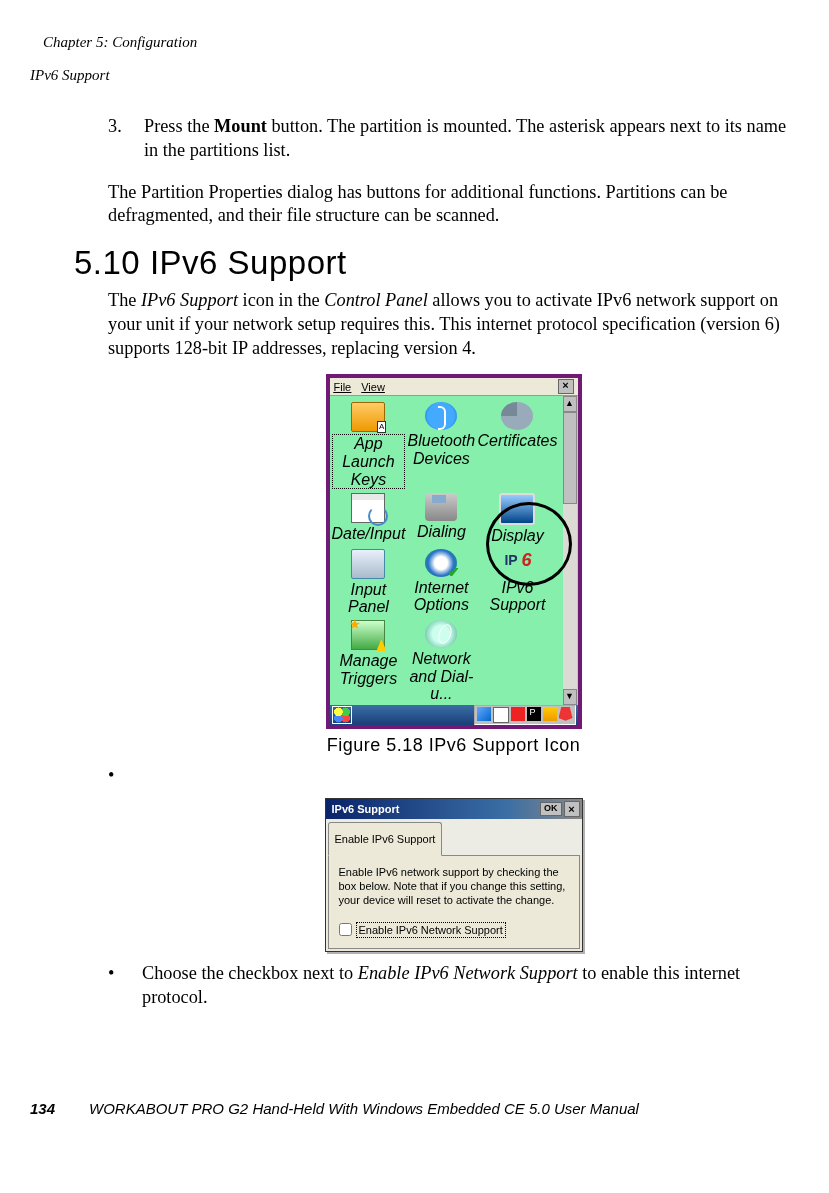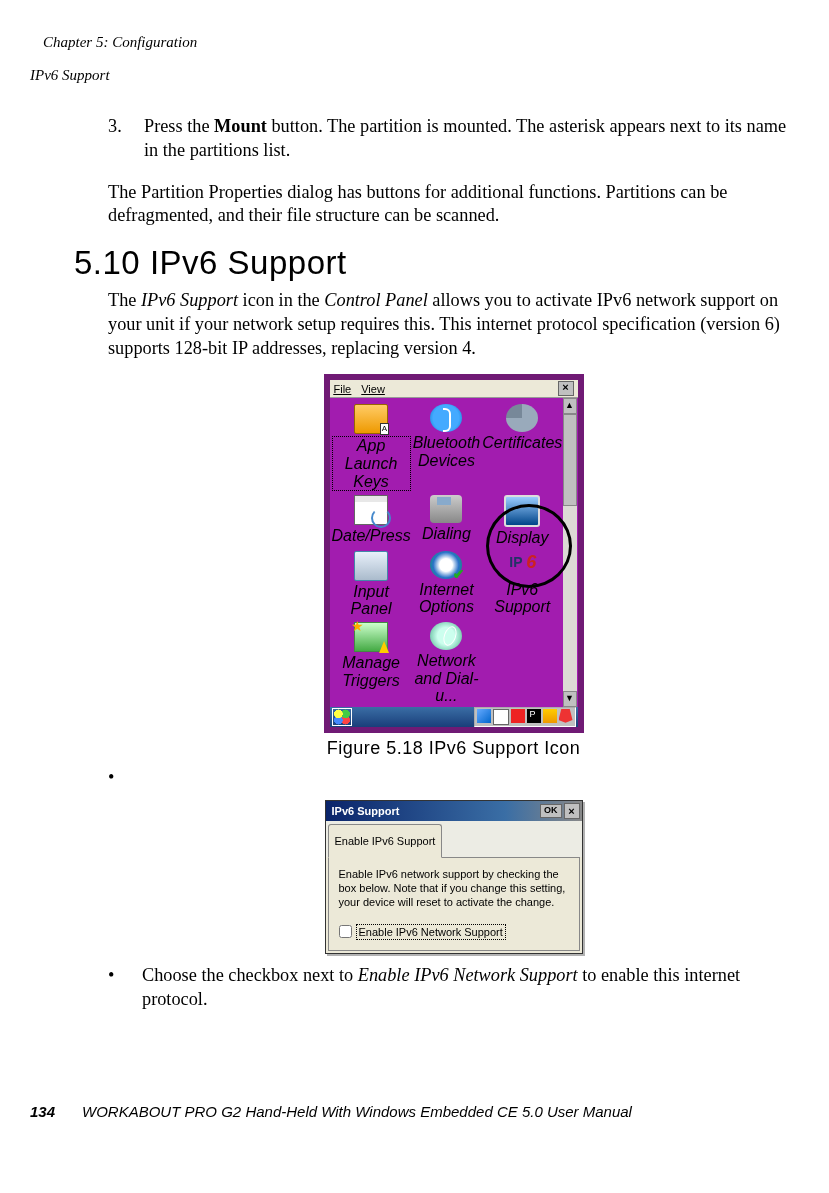--- a/index.html
+++ b/index.html
@@ -69,29 +69,29 @@
     display: flex;
     align-items: center;
     font-style: italic;
     font-family: Arial, sans-serif;
     font-size: 15px;
     margin-top: 90px;
   }
   .page-num {
     font-weight: bold;
     font-style: italic;
-    margin-right: 27px;
+    margin-right: 34px;
   }
 
   
   .cp-window {
     display: inline-block;
     width: 248px;
-    border: 6px solid #701a75;
-    background: #a21caf;
+    border: 4px solid #701a75;
+    background: #86efac;
     text-align: left;
     font-family: Tahoma, Arial, sans-serif;
     font-size: 11px;
     position: relative;
   }
   .cp-menubar {
     background: #ece9d8;
     border-bottom: 1px solid #999;
     padding: 1px 4px;
     display: flex;
@@ -338,21 +338,21 @@
               <div class="cp-icon ic-bt"></div>
               <div class="cp-label" style="white-space:pre-line">Bluetooth
 Devices</div>
             </div>
           <div class="cp-item">
               <div class="cp-icon ic-cert"></div>
               <div class="cp-label">Certificates</div>
             </div>
           <div class="cp-item">
               <div class="cp-icon ic-cal"></div>
-              <div class="cp-label">Date/Press</div>
+              <div class="cp-label">Date/Input</div>
             </div>
           <div class="cp-item">
               <div class="cp-icon ic-dial"></div>
               <div class="cp-label">Dialing</div>
             </div>
           <div class="cp-item">
               <div class="cp-icon ic-disp"></div>
               <div class="cp-label">Display</div>
             </div>
           <div class="cp-item">

